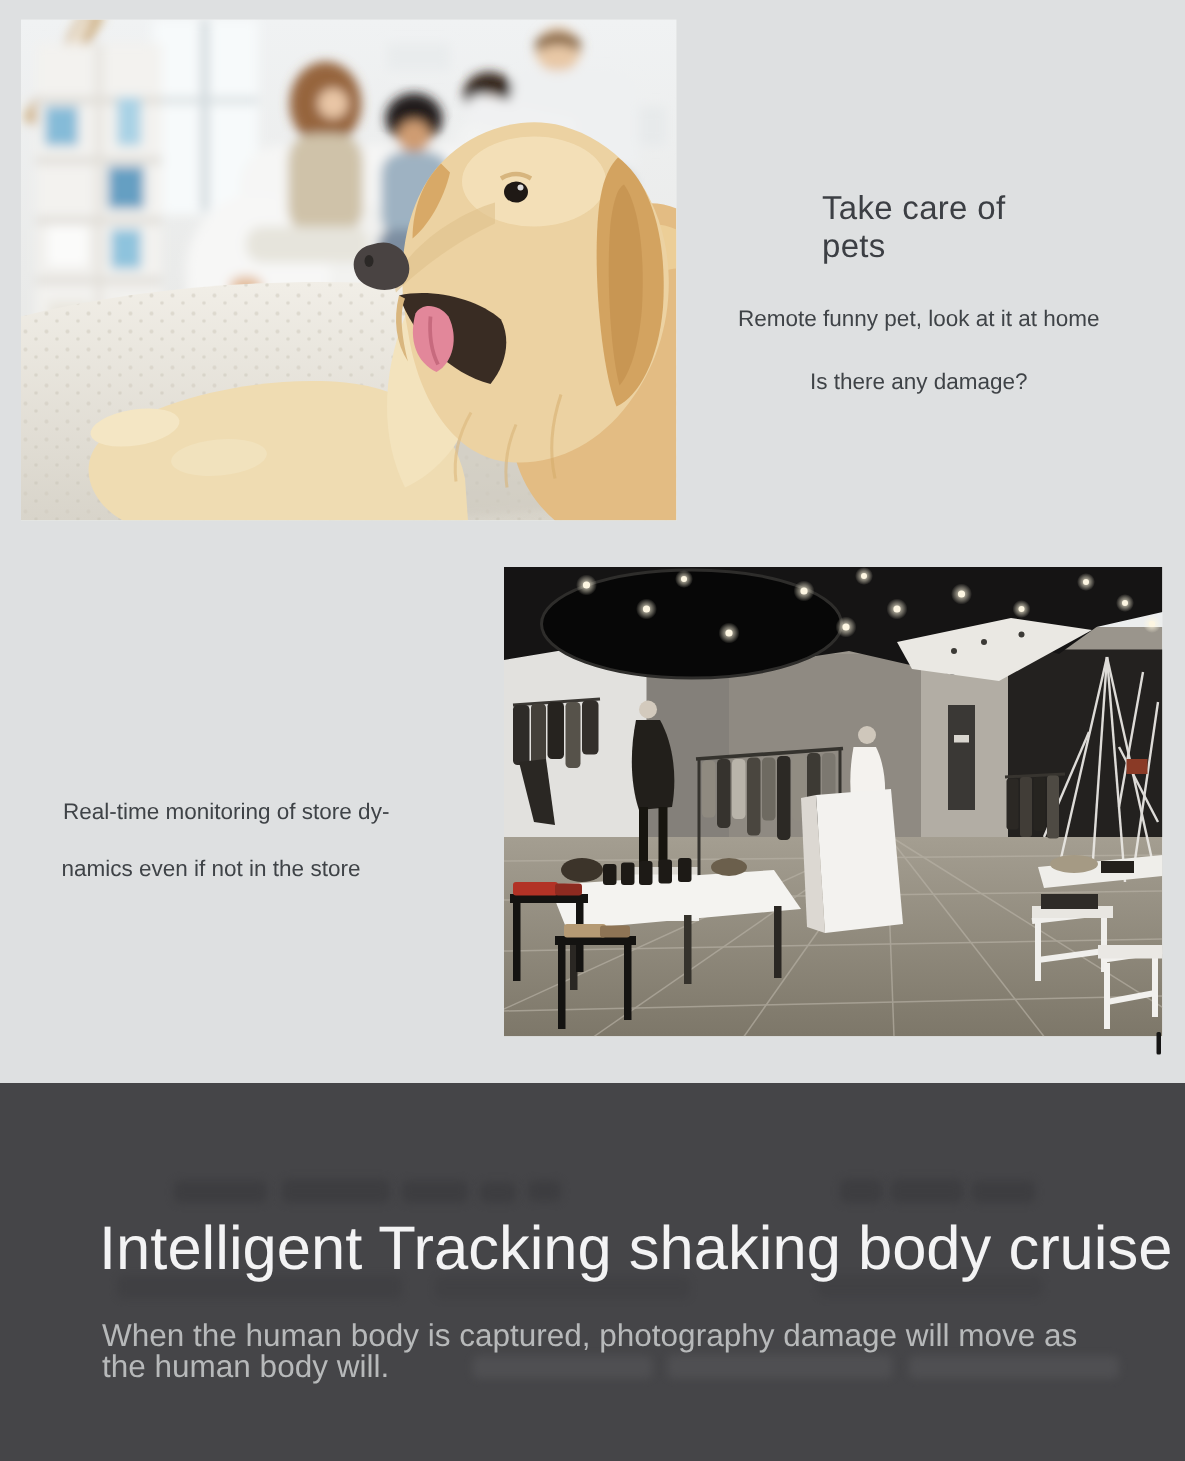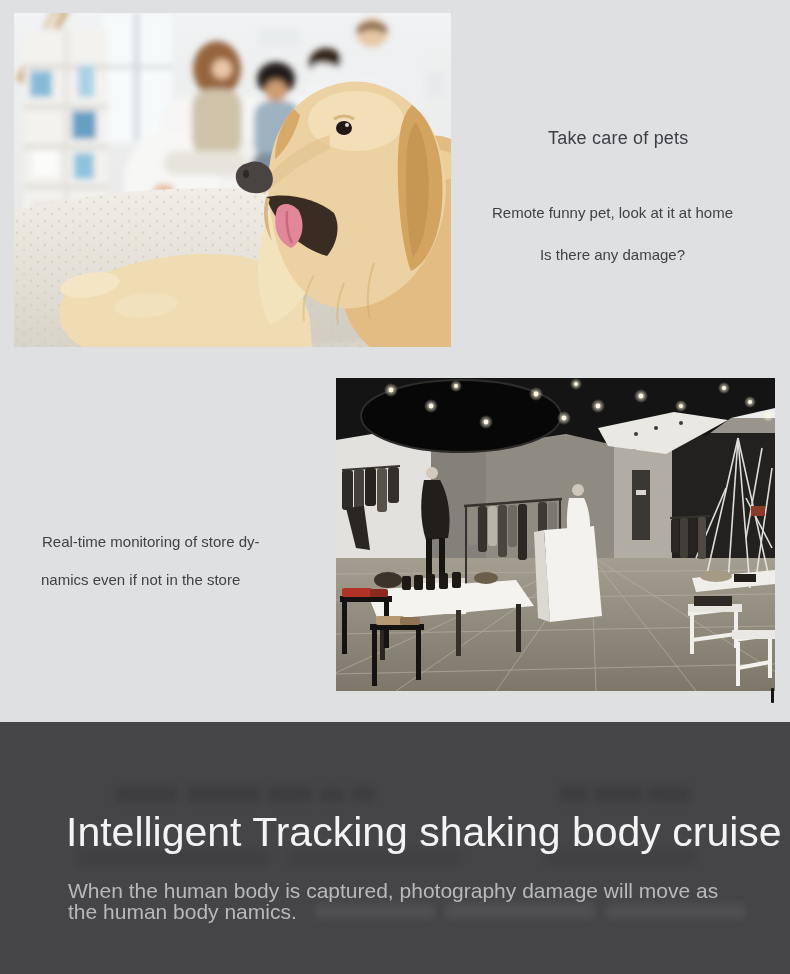--- a/index.html
+++ b/index.html
@@ -11,21 +11,21 @@
   #stage{position:relative;width:790px;height:974px;background:#dee0e1;overflow:hidden;}
 
   .photo{position:absolute;overflow:hidden;background:#eceeee;}
   .photo svg{display:block;width:100%;height:100%;}
 
   #pet-photo{left:14px;top:13px;width:437px;height:334px;}
   #store-photo{left:336px;top:378px;width:439px;height:313px;}
 
   .section-heading{
     position:absolute;
-    font-size:18px;line-height:25px;
+    font-size:22px;line-height:25px;
     color:#3c3f44;letter-spacing:.2px;
   }
   .section-body{
     position:absolute;
     font-size:15px;color:#3f4347;white-space:nowrap;
   }
 
   #pets-heading{left:548px;top:126px;width:148px;}
   #pets-line1{left:490px;top:204px;width:245px;text-align:center;}
   #pets-line2{left:490px;top:246px;width:245px;text-align:center;}
@@ -418,16 +418,16 @@
   <div class="ghost dark" style="left:78px;top:850px;width:190px;height:16px;opacity:.45;"></div>
   <div class="ghost dark" style="left:290px;top:851px;width:170px;height:15px;opacity:.4;"></div>
   <div class="ghost dark" style="left:545px;top:850px;width:150px;height:15px;opacity:.4;"></div>
   <div class="ghost light" style="left:315px;top:904px;width:120px;height:15px;"></div>
   <div class="ghost light" style="left:445px;top:903px;width:150px;height:16px;"></div>
   <div class="ghost light" style="left:606px;top:904px;width:140px;height:15px;"></div>
 
   <div id="tracking-heading">Intelligent Tracking shaking body cruise</div>
   <div id="tracking-body">
     <div>When the human body is captured, photography damage will move as</div>
-    <div>the human body namics.</div>
+    <div>the human body will.</div>
   </div>
 
 </div>
 
 </body></html>

